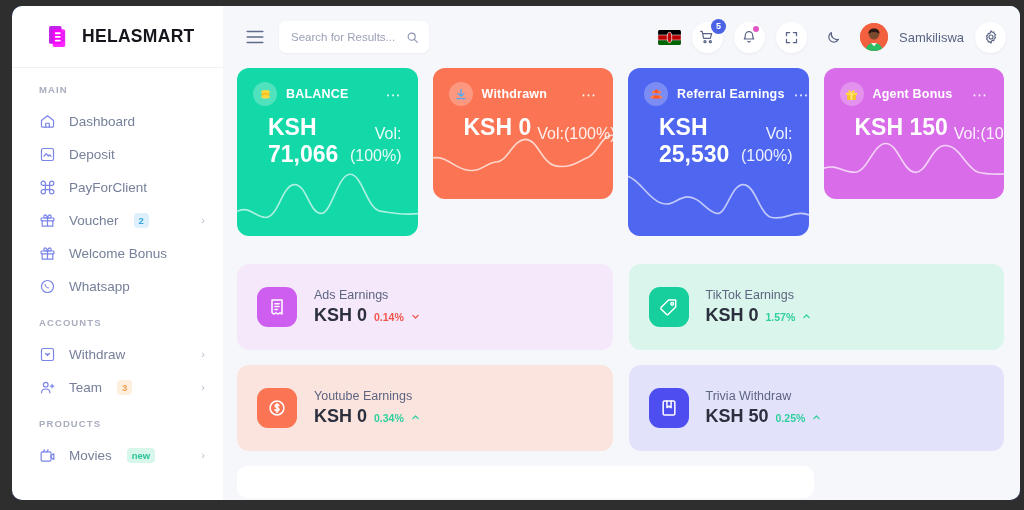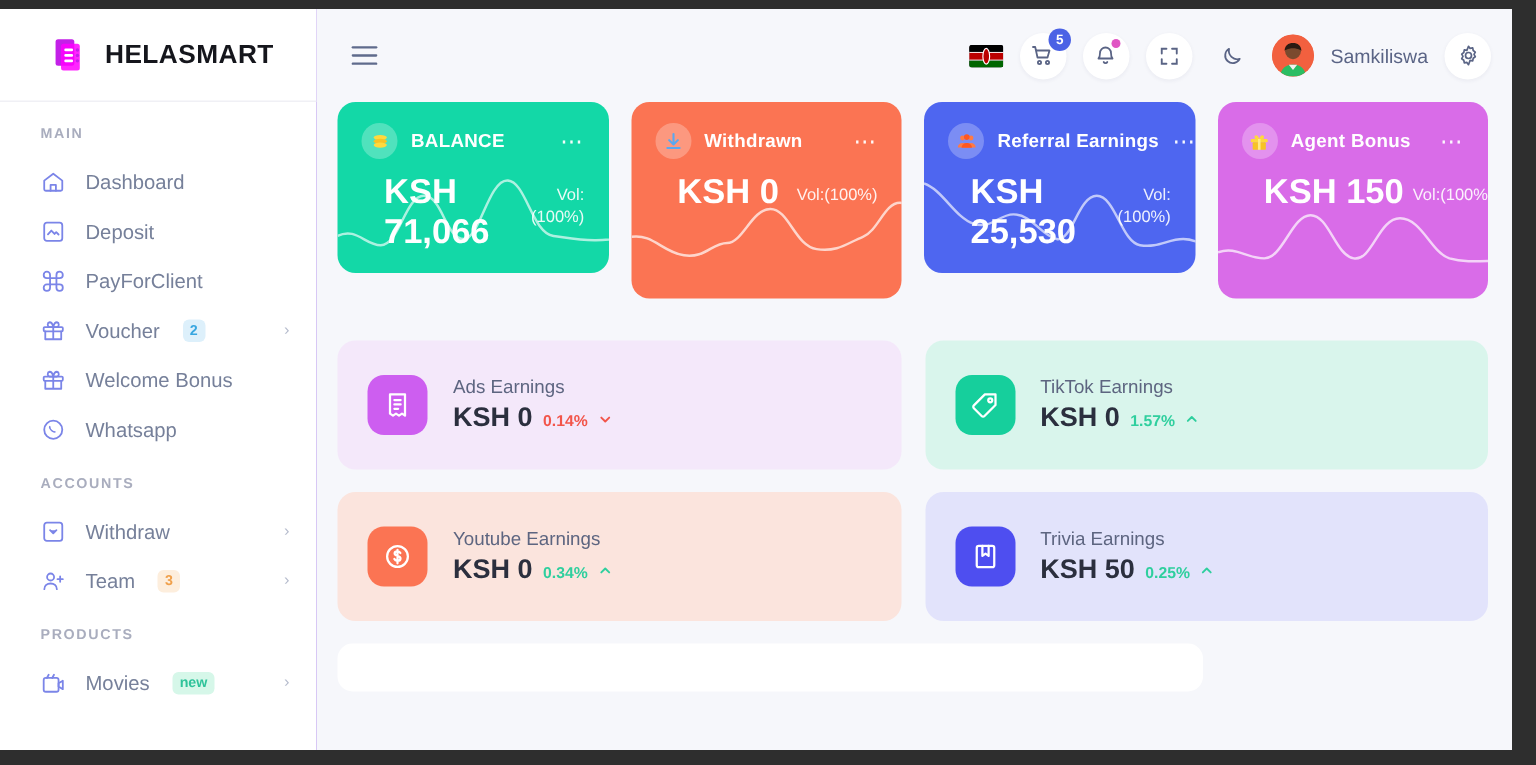--- a/index.html
+++ b/index.html
@@ -10,24 +10,24 @@
     overflow: hidden;
   }
   .screen {
     position: relative;
     width: 1024px; height: 510px;
     background: #2e2e2e;
     overflow: hidden;
   }
   .app {
     position: absolute;
-    left: 0; top: 6px;
+    left: 12px; top: 6px;
     width: 1008px; height: 494px;
-    background: #6d28d9;
-    border-radius: 0;
+    background: #1d4ed8;
+    border-radius: 10px;
     overflow: hidden;
     display: flex;
   }
 
   
   .sidebar {
     width: 211px; height: 100%;
     background: #ffffff;
     flex: 0 0 211px;
     overflow: hidden;
@@ -162,21 +162,21 @@
     align-items: flex-start;
   }
   .stat-card {
     flex: 1 1 0; position: relative;
     border-radius: 12px;
     overflow: hidden;
     color: #fff;
     padding: 14px 16px 0 16px;
     cursor: pointer;
   }
-  .stat-card.tall { height: 114px; }
+  .stat-card.tall { height: 168px; }
   .stat-card.short { height: 131px; }
   .stat-top {
     display: flex; align-items: center; gap: 9px;
     position: relative; z-index: 2;
   }
   .stat-ico {
     width: 24px; height: 24px; border-radius: 50%;
     background: rgba(255,255,255,.26);
     display: flex; align-items: center; justify-content: center;
     flex: 0 0 24px;
@@ -194,21 +194,21 @@
     margin-top: 8px;
     display: flex; align-items: flex-start; gap: 6px;
   }
   .stat-amount {
     font-size: 23px; font-weight: 700; line-height: 1.16;
     max-width: 105px;
     margin-left: 15px;
   }
   .stat-amount.one-line { white-space: nowrap; max-width: none; }
   .stat-vol {
-    font-size: 11px; color: rgba(255,255,255,.9);
+    font-size: 16px; color: rgba(255,255,255,.9);
     margin-top: 9px; margin-left: auto;
     text-align: right; line-height: 1.4;
     max-width: 58px;
   }
   .stat-vol.one-line { max-width: none; white-space: nowrap; }
   .spark {
     position: absolute; left: 0; right: 0; bottom: 0;
     height: 72px; z-index: 1; display: block;
   }
 
@@ -371,20 +371,27 @@
 
     <div class="main">
 
       <header class="header">
         <svg class="burger" viewBox="0 0 24 18">
           <rect x="1" y="1" width="22" height="2" rx="1" fill="currentColor"></rect>
           <rect x="1" y="8" width="22" height="2" rx="1" fill="currentColor"></rect>
           <rect x="1" y="15" width="22" height="2" rx="1" fill="currentColor"></rect>
         </svg>
 
+        <div class="search-wrap">
+          <input class="search-input" type="text" placeholder="Search for Results..." style="">
+          <svg class="search-icon" viewBox="0 0 24 24" fill="none" stroke="currentColor" stroke-width="2.1" stroke-linecap="round">
+            <circle cx="10.5" cy="10.5" r="6.5"></circle>
+              <path d="M15.5 15.5 21 21"></path>
+          </svg>
+        </div>
 
         <div class="header-right">
           <svg class="flag" viewBox="0 0 30 20">
             <rect width="30" height="20" fill="#000"></rect>
             <rect y="6" width="30" height="8" fill="#fff"></rect>
             <rect y="7" width="30" height="6" fill="#bb0000"></rect>
             <rect y="14" width="30" height="6" fill="#006600"></rect>
             <rect y="0" width="30" height="6" fill="#000"></rect>
             <ellipse cx="15" cy="10" rx="3" ry="7" fill="#bb0000" stroke="#fff" stroke-width="1"></ellipse>
           </svg>
@@ -587,21 +594,21 @@
           </div>
 
           <div class="earn-card" style="background:#e2e3fb">
             <span class="earn-ico" style="background:#4e4ef0">
               <svg viewBox="0 0 24 24" width="20" height="20" fill="none" stroke="#fff" stroke-width="1.8" stroke-linecap="round" stroke-linejoin="round">
                 <rect x="5" y="3.5" width="14" height="17" rx="1.6"></rect>
                 <path d="M9.5 3.5v8l2.5-1.8 2.5 1.8v-8"></path>
               </svg>
             </span>
             <div>
-              <div class="earn-label">Trivia Earnings</div>
+              <div class="earn-label">Trivia Withdraw</div>
               <div class="earn-line">
                 <span class="earn-amount">KSH 50</span>
                 <span class="earn-pct pct-up">0.25%</span>
                 <svg class="caret-ico" viewBox="0 0 12 12" fill="none" stroke="#2fcf9e" stroke-width="1.7" stroke-linecap="round" stroke-linejoin="round">
                   <path d="M2.5 7.5 6 4l3.5 3.5"></path>
                 </svg>
               </div>
             </div>
           </div>
         </div>

